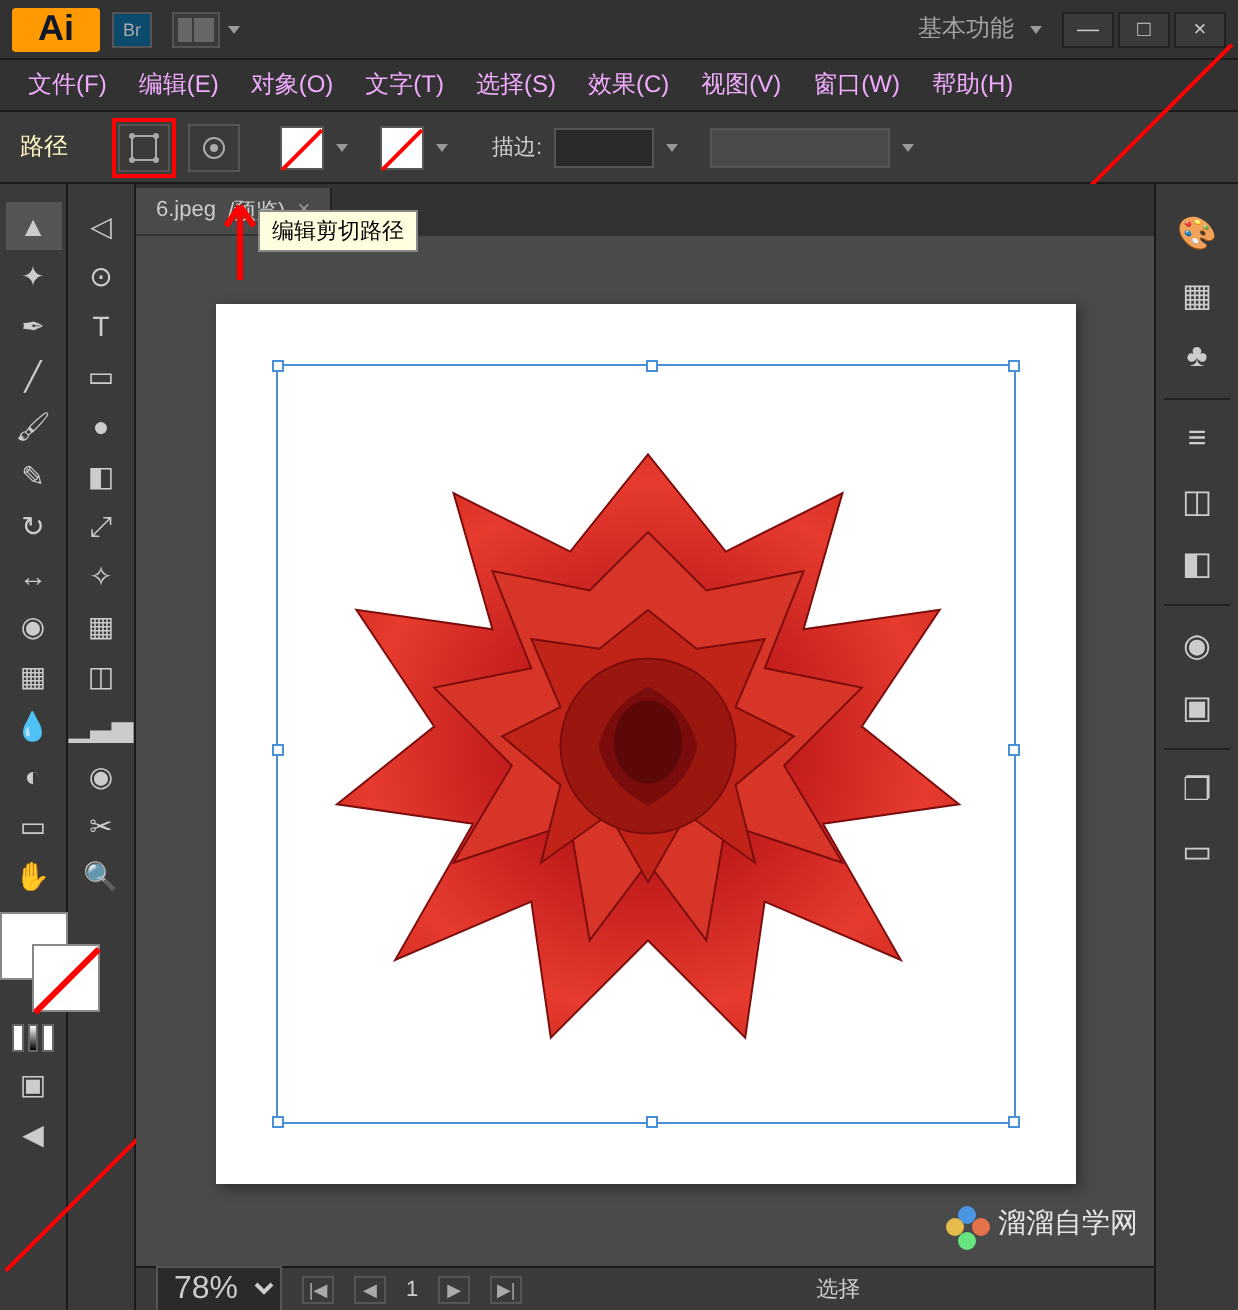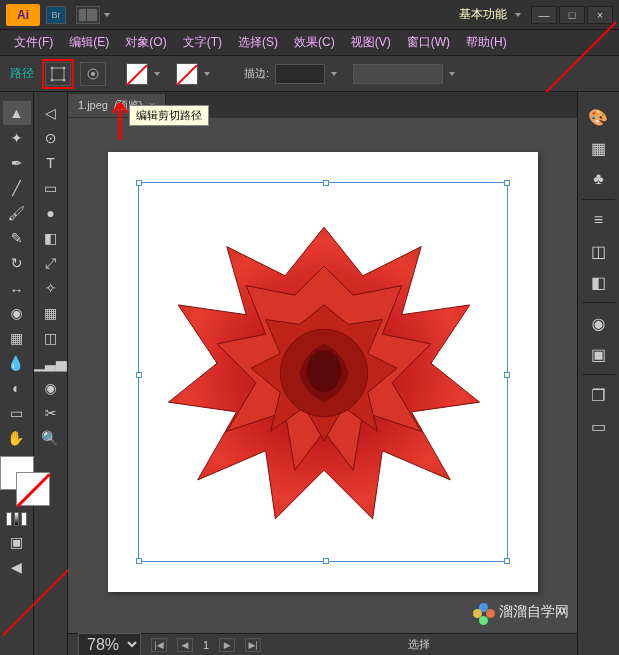--- a/index.html
+++ b/index.html
@@ -1,37 +1,37 @@
 <!DOCTYPE html>
 <html><head>
 <meta charset="utf-8">
 <style>
 *{margin:0;padding:0;box-sizing:border-box;font-family:"Microsoft YaHei",sans-serif;user-select:none}
 body{background:#323232;width:619px;height:655px;overflow:hidden;position:relative}
 .titlebar{height:30px;background:#323232;display:flex;align-items:center;padding:0 6px;border-bottom:1px solid #1a1a1a}
-.ai-logo{width:34px;height:22px;background:#ff9a00;color:#4c1d95;font-weight:bold;font-size:12px;display:flex;align-items:center;justify-content:center;border-radius:2px;margin-right:6px}
+.ai-logo{width:44px;height:22px;background:#ff9a00;color:#0f172a;font-weight:bold;font-size:18px;display:flex;align-items:center;justify-content:center;border-radius:2px;margin-right:6px}
 .br-icon{width:20px;height:18px;background:#0c4a6e;color:#aaa;font-size:9px;display:flex;align-items:center;justify-content:center;border:1px solid #555;margin-right:10px}
 .layout-icon{width:24px;height:18px;background:#3a3a3a;border:1px solid #555;margin-right:4px;position:relative}
 .layout-icon:before{content:"";position:absolute;left:2px;top:2px;width:7px;height:12px;background:#666}
 .layout-icon:after{content:"";position:absolute;right:2px;top:2px;width:10px;height:12px;background:#666}
 .dd-arrow{width:0;height:0;border-left:3px solid transparent;border-right:3px solid transparent;border-top:4px solid #999;margin-right:10px}
 .spacer{flex:1}
-.workspace{color:#fef9c3;font-size:12px;margin-right:8px}
+.workspace{color:#a3a3a3;font-size:12px;margin-right:8px}
 .win-controls{display:flex;gap:2px}
 .win-btn{width:26px;height:18px;background:#3a3a3a;color:#ccc;font-size:11px;display:flex;align-items:center;justify-content:center;border:1px solid #222}
 .menubar{height:26px;background:#323232;display:flex;align-items:center;padding:0 8px;gap:4px;border-bottom:1px solid #1a1a1a}
 .menu-item{color:#f0abfc;font-size:12px;padding:3px 6px;cursor:pointer}
 .options-bar{height:36px;background:#3a3a3a;display:flex;align-items:center;padding:0 10px;gap:6px;border-bottom:1px solid #1a1a1a}
-.opt-label{color:#14b8a6;font-size:12px;margin-right:2px}
+.opt-label{color:#fef9c3;font-size:12px;margin-right:16px}
 .opt-btn{width:26px;height:24px;background:#3a3a3a;border:1px solid #555;display:flex;align-items:center;justify-content:center;color:#aaa;font-size:12px}
 .red-box{border:2px solid #ff0000;padding:1px;display:flex}
 .swatch{width:22px;height:22px;position:relative;border:1px solid #555}
 .swatch-none{background:#fff}
 .swatch-none:after{content:"";position:absolute;width:140%;height:2px;background:red;top:50%;left:-20%;transform:rotate(-45deg)}
-.stroke-label{color:#ccc;font-size:11px;margin-left:18px}
+.stroke-label{color:#ccc;font-size:11px;margin-left:6px}
 .stroke-select{width:50px;height:20px;background:#2a2a2a;border:1px solid #555}
 .long-select{width:90px;height:20px;background:#4a4a4a;border:1px solid #555}
 .main-area{display:flex;height:563px}
 .left-tools{width:34px;background:#3a3a3a;border-right:1px solid #1a1a1a;padding-top:8px}
 .left-tools2{width:34px;background:#3a3a3a;border-right:1px solid #1a1a1a;padding-top:8px}
 .tool-btn{width:28px;height:24px;margin:1px auto;display:flex;align-items:center;justify-content:center;color:#ccc;font-size:14px;cursor:pointer}
 .tool-btn.sel{background:#555}
 .color-picker{width:50px;height:50px;position:relative;margin:6px auto}
 .cp-fill{width:34px;height:34px;background:#fff;border:1px solid #888;position:absolute;top:0;left:0}
 .cp-stroke{width:34px;height:34px;background:#fff;border:1px solid #888;position:absolute;bottom:0;right:0}
@@ -163,21 +163,21 @@
     <div class="tool-btn">◫</div>
     <div class="tool-btn">▁▃▅</div>
     <div class="tool-btn">◉</div>
     <div class="tool-btn">✂</div>
     <div class="tool-btn">🔍</div>
   </div>
 
   <div class="canvas-area">
     <div class="tab-bar">
       <div class="tab">
-        <span>1.jpeg</span>
+        <span>6.jpeg</span>
         <span>/预览)</span>
         <span class="tab-close">×</span>
       </div>
     </div>
 
     <div class="artboard">
       <div class="selection-box">
         <div class="sel-handle" style="top:-3px;left:-3px"></div>
         <div class="sel-handle" style="top:-3px;left:50%"></div>
         <div class="sel-handle" style="top:-3px;right:-3px"></div>

